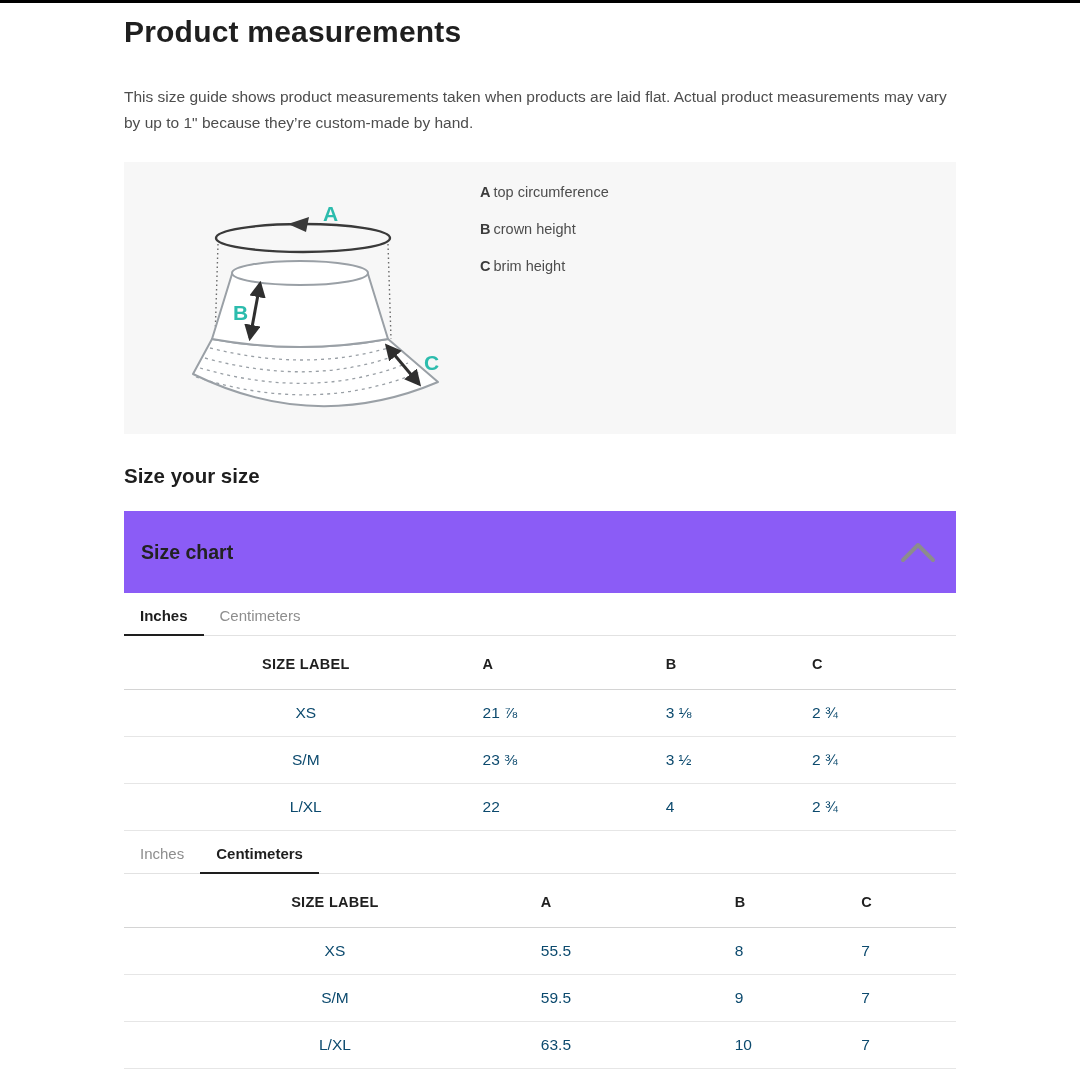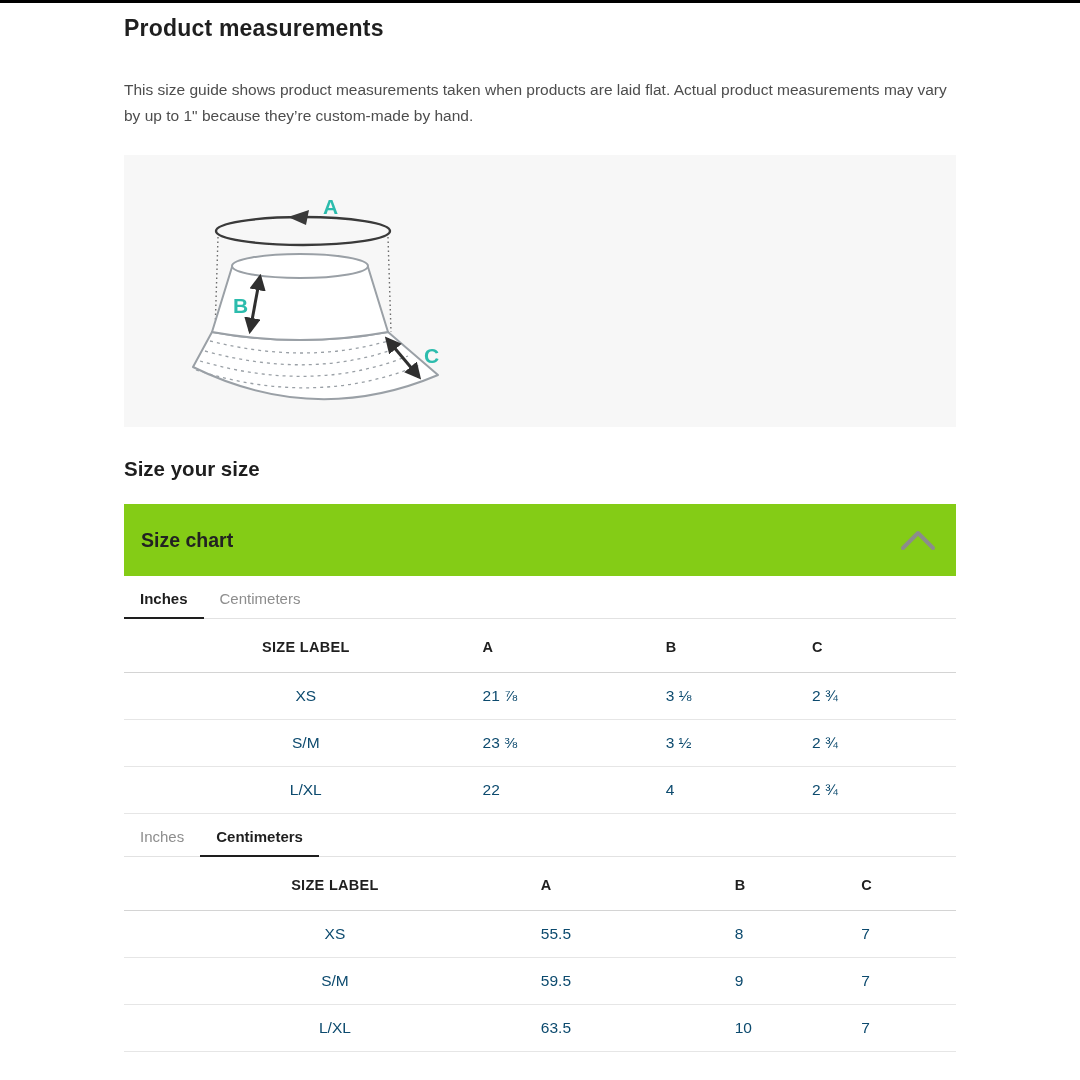--- a/index.html
+++ b/index.html
@@ -3,29 +3,29 @@
 <meta charset="utf-8">
 <style>
   html,body{margin:0;padding:0;}
   body{
     width:1080px;height:1080px;background:#ffffff;
     font-family:"Liberation Sans","DejaVu Sans",sans-serif;
     color:#1e1e1e;position:relative;overflow:hidden;
   }
   .top-border{position:absolute;top:0;left:0;width:1080px;height:3px;background:#000;}
   .content{padding:0 124px;}
-  .page-title{margin:0;padding-top:15px;font-size:23px;font-weight:700;color:#1f1f1f;letter-spacing:.2px;}
+  .page-title{margin:0;padding-top:15px;font-size:30px;font-weight:700;color:#1f1f1f;letter-spacing:.2px;}
   .desc{margin:35px 0 0;width:832px;font-size:15.5px;line-height:26px;color:#4d4d4d;}
   .diagram-panel{margin-top:26px;width:832px;height:272px;background:#f7f7f7;position:relative;}
   .hat-svg{position:absolute;left:41px;top:40px;}
   .legend{position:absolute;left:356px;top:22px;font-size:14.5px;color:#4d4d4d;}
   .legend-item{margin-bottom:21px;white-space:nowrap;}
   .legend-item b{color:#3c3c3c;font-weight:700;margin-right:3px;}
   .find-size{margin:30px 0 0;font-size:20.5px;font-weight:700;color:#1e1e1e;}
-  .chart-bar{margin-top:23px;height:72px;background:#84cc16;display:flex;align-items:center;
+  .chart-bar{margin-top:23px;height:82px;background:#8b5cf6;display:flex;align-items:center;
     justify-content:space-between;padding:0 20px 0 17px;box-sizing:border-box;cursor:pointer;}
   .chart-bar-title{font-size:19.5px;font-weight:700;color:#222;}
   .tab-strip{display:flex;border-bottom:1px solid #e2e2e2;margin-top:2px;}
   .tab{padding:12px 16px 10px;font-size:15px;color:#8d8d8d;cursor:pointer;
     border-bottom:2px solid transparent;margin-bottom:-1px;}
   .tab.active{color:#1e1e1e;font-weight:700;border-bottom-color:#1e1e1e;}
   table{width:100%;border-collapse:collapse;table-layout:fixed;}
   th,td{text-align:left;font-weight:400;padding:0;}
   thead th{font-size:14.5px;font-weight:700;color:#1f1f1f;letter-spacing:.3px;
     padding:20px 0 17px;border-bottom:1px solid #d4d4d4;}
@@ -71,20 +71,25 @@
 
       <line x1="95" y1="82" x2="85" y2="136" stroke="#2f2f2f" stroke-width="3" marker-start="url(#ah)" marker-end="url(#ah)"></line>
 
       <line x1="222" y1="144" x2="254" y2="182" stroke="#2f2f2f" stroke-width="3" marker-start="url(#ah)" marker-end="url(#ah)"></line>
 
       <text x="158" y="19" font-size="21" font-weight="bold" fill="#2CBCAD">A</text>
       <text x="68" y="118" font-size="21" font-weight="bold" fill="#2CBCAD">B</text>
       <text x="259" y="168" font-size="21" font-weight="bold" fill="#2CBCAD">C</text>
     </svg>
 
+    <div class="legend">
+      <div class="legend-item"><b>A</b><span>top circumference</span></div>
+      <div class="legend-item"><b>B</b><span>crown height</span></div>
+      <div class="legend-item"><b>C</b><span>brim height</span></div>
+    </div>
   </div>
 
   <h2 class="find-size">Size your size</h2>
 
   <div class="chart-bar">
     <span class="chart-bar-title">Size chart</span>
     <svg class="chevron" width="36" height="24" viewBox="0 0 36 24">
       <polyline points="3,20 18,5 33,20" fill="none" stroke="#8c8c8c" stroke-width="4" stroke-linecap="round" stroke-linejoin="round"></polyline>
     </svg>
   </div>

